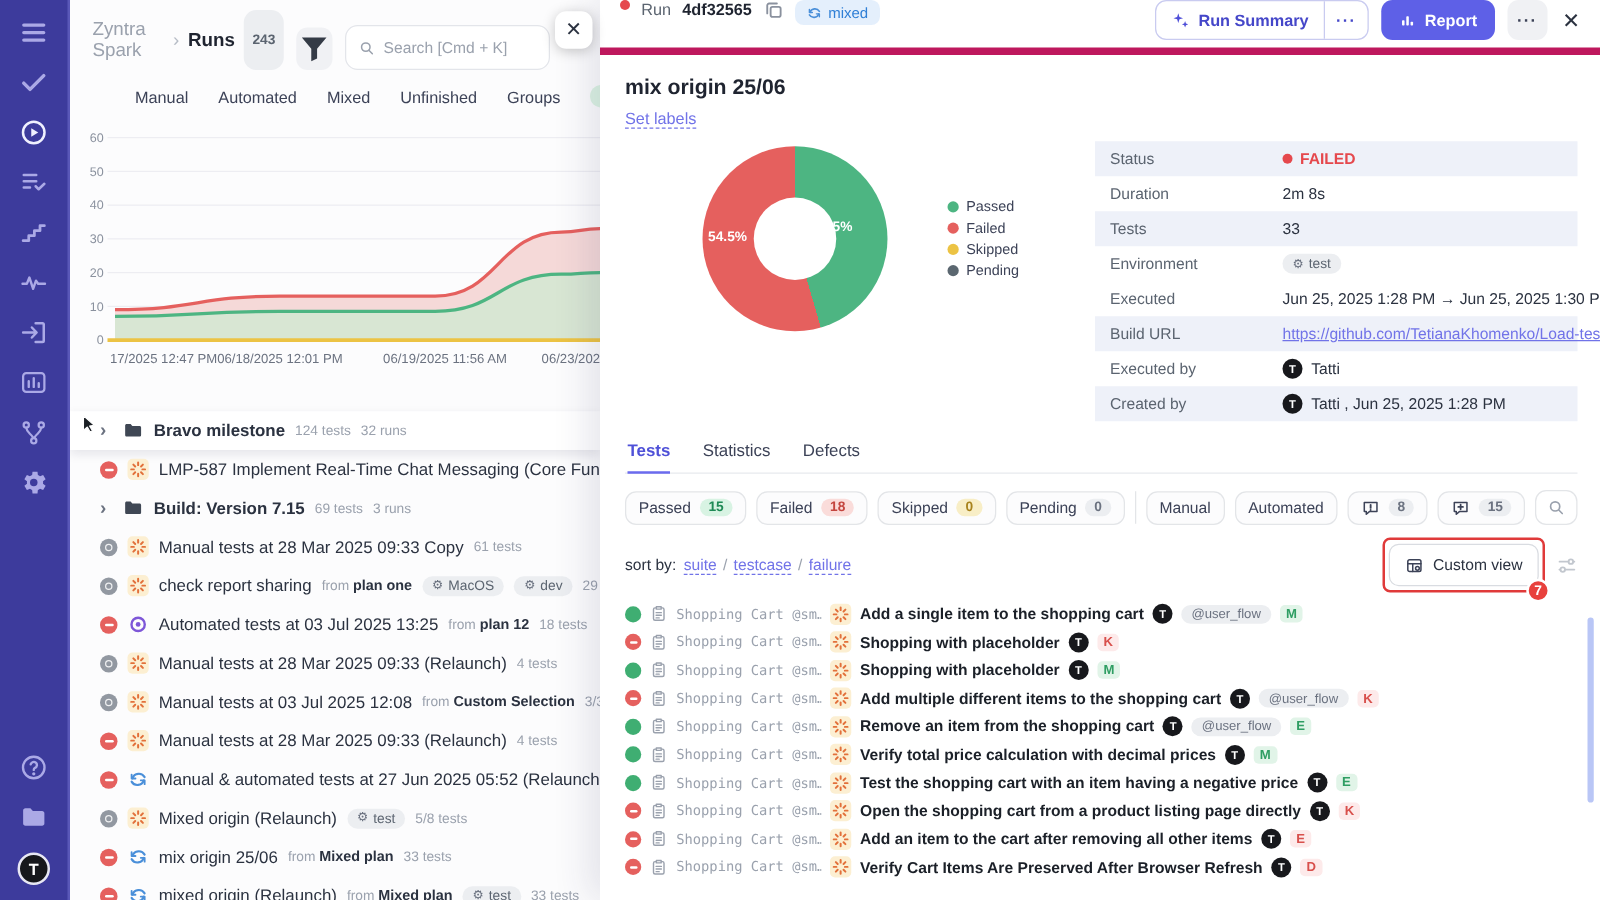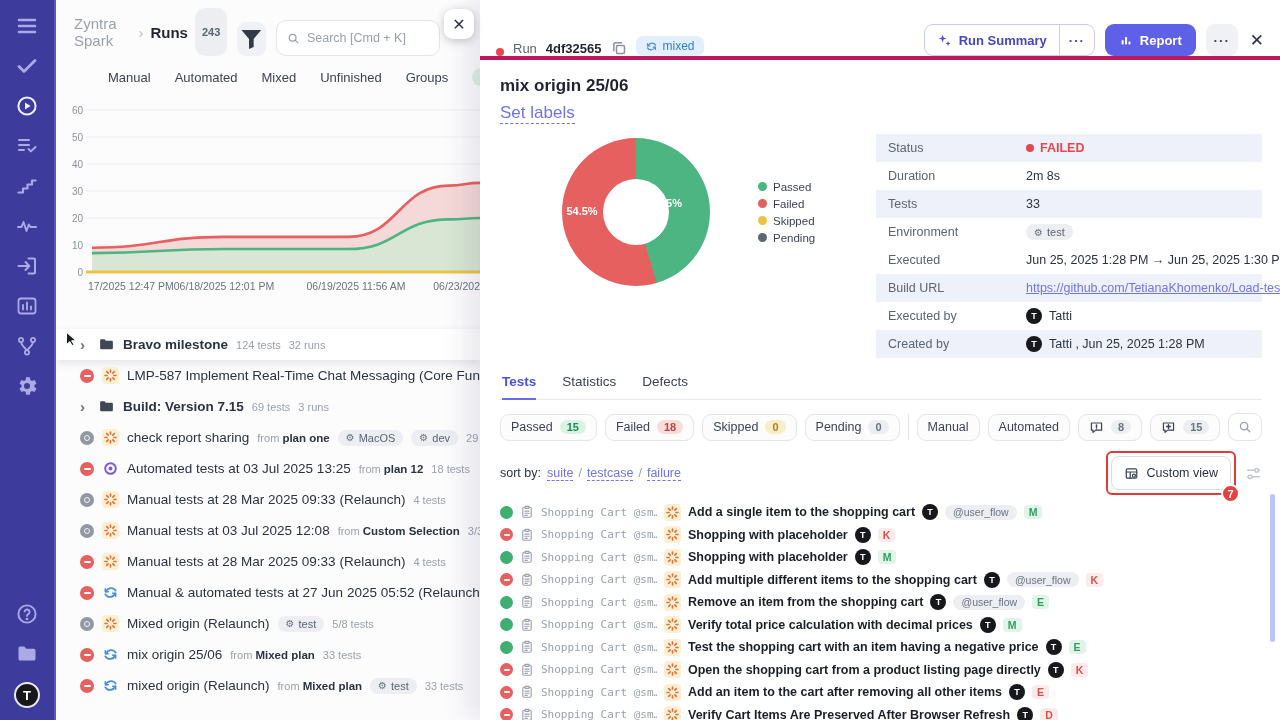--- a/index.html
+++ b/index.html
@@ -50,37 +50,37 @@
 .st-passed{background:#3fae72}
 .st-aborted{background:#9298a1}
 .st-aborted i{display:block;width:6px;height:6px;border-radius:50%;border:1.5px solid rgba(255,255,255,.85)}
 .ric{width:17px;height:17px;flex:none;display:flex;align-items:center;justify-content:center}
 .ic-manual{background:#fcefd2;border-radius:4px}
 .ic-manual svg,.ric svg{width:13px;height:13px}
 .cursor-g{position:absolute;left:8px;top:2px;width:15px;height:15px;z-index:5}
 
 
 .detail-panel{flex:1;background:#fff;box-shadow:-10px 0 28px rgba(40,40,90,.12);position:relative;z-index:10;overflow:hidden}
-.dp-header{height:60px;border-bottom:4px solid #be185d;display:flex;align-items:flex-end;padding:0 16px;gap:9px}
+.dp-header{height:44px;border-bottom:6px solid #be185d;display:flex;align-items:flex-start;padding:0 16px;gap:9px}
 .run-dot{width:8px;height:8px;border-radius:50%;background:#e5484d;flex:none}
 .run-label{font-size:13px;color:#5b6470}
 .run-id{font-size:13px;color:#1f2430;font-weight:700}
 .copy-icon{width:16px;height:16px;display:flex;cursor:pointer}
 .mixed-badge{display:inline-flex;align-items:center;gap:5px;background:#e4effc;color:#2f7fd6;font-size:12px;padding:3px 9px;border-radius:7px;font-weight:500}
 .dp-h-right{margin-left:auto;display:flex;align-items:center;gap:10px}
 .btn-summary{display:flex;align-items:stretch;height:32px;border:1px solid #c9cbf0;border-radius:9px;color:#4547c9;font-size:13px;font-weight:600;background:#fff;cursor:pointer}
 .bs-main{display:flex;gap:7px;padding:0 12px;align-items:center}
 .bs-sep{width:1px;background:#c9cbf0}
 .bs-dots{padding:0 9px;display:flex;align-items:center;letter-spacing:1px;font-weight:700}
 .btn-report{display:flex;gap:7px;align-items:center;height:32px;padding:0 14px;background:#5e60e7;color:#fff;border-radius:9px;font-size:13px;font-weight:600;border:0;cursor:pointer}
 .btn-more{width:32px;height:32px;border-radius:9px;background:#f0f1f4;display:flex;align-items:center;justify-content:center;color:#3c4257;font-weight:700;border:0;cursor:pointer;letter-spacing:1px}
 .dp-close{font-size:17px;color:#2b3240;margin-left:2px;cursor:pointer;background:none;border:0}
 .dp-body{padding:16px 18px 0 20px}
 .dp-title{font-size:17px;font-weight:700;color:#1f2430}
-.set-labels{font-size:17px;color:var(--link);border-bottom:1px dashed var(--link);display:inline-block;margin:7px 0 10px;cursor:pointer}
+.set-labels{font-size:13px;color:var(--link);border-bottom:1px dashed var(--link);display:inline-block;margin:7px 0 10px;cursor:pointer}
 .overview{display:flex;align-items:flex-start}
 .donut-block{display:flex;align-items:center;gap:48px;margin-left:62px;margin-top:4px}
 .donut{width:148px;height:148px;border-radius:50%;position:relative;flex:none}
 .donut::after{content:"";position:absolute;left:50%;top:50%;width:66px;height:66px;background:#fff;border-radius:50%;transform:translate(-50%,-50%)}
 .pct{position:absolute;font-size:11px;font-weight:700;color:#fff;z-index:2}
 .pct-green{left:60%;top:40%}
 .pct-red{left:3%;top:45%}
 .legend{list-style:none}
 .legend li{display:flex;align-items:center;gap:6px;font-size:11.5px;color:#3c4257;margin:5px 0}
 .legend .dot{width:9px;height:9px;border-radius:50%;flex:none}
@@ -325,20 +325,34 @@
           <span class="st st-aborted">
             <i></i>
           </span>
           <span class="ric ic-manual">
             <svg viewBox="0 0 16 16" fill="none" stroke="currentColor" stroke-width="1.7" stroke-linecap="round" stroke-linejoin="round" style="width:100%;height:100%">
               <g stroke="#e2703a" stroke-width="1.5">
                 <path d="M8 2.8v2M8 11.2v2M2.8 8h2M11.2 8h2M4.4 4.4l1.4 1.4M10.2 10.2l1.4 1.4M11.6 4.4l-1.4 1.4M5.8 10.2l-1.4 1.4"></path>
               </g>
             </svg>
           </span>
+          <span class="ttl">Manual tests at 28 Mar 2025 09:33 Copy</span>
+          <span class="meta">61 tests</span>
+        </div>
+        <div class="run-row">
+          <span class="st st-aborted">
+            <i></i>
+          </span>
+          <span class="ric ic-manual">
+            <svg viewBox="0 0 16 16" fill="none" stroke="currentColor" stroke-width="1.7" stroke-linecap="round" stroke-linejoin="round" style="width:100%;height:100%">
+              <g stroke="#e2703a" stroke-width="1.5">
+                <path d="M8 2.8v2M8 11.2v2M2.8 8h2M11.2 8h2M4.4 4.4l1.4 1.4M10.2 10.2l1.4 1.4M11.6 4.4l-1.4 1.4M5.8 10.2l-1.4 1.4"></path>
+              </g>
+            </svg>
+          </span>
           <span class="ttl">check report sharing</span>
           <span class="fromlbl">from <b>plan one</b></span>
           <span class="env-pill"><span class="gear-ch">⚙</span>MacOS</span>
           <span class="env-pill"><span class="gear-ch">⚙</span>dev</span>
           <span class="meta">29 tests</span>
         </div>
         <div class="run-row">
           <span class="st st-failed">
             <i></i>
           </span>

